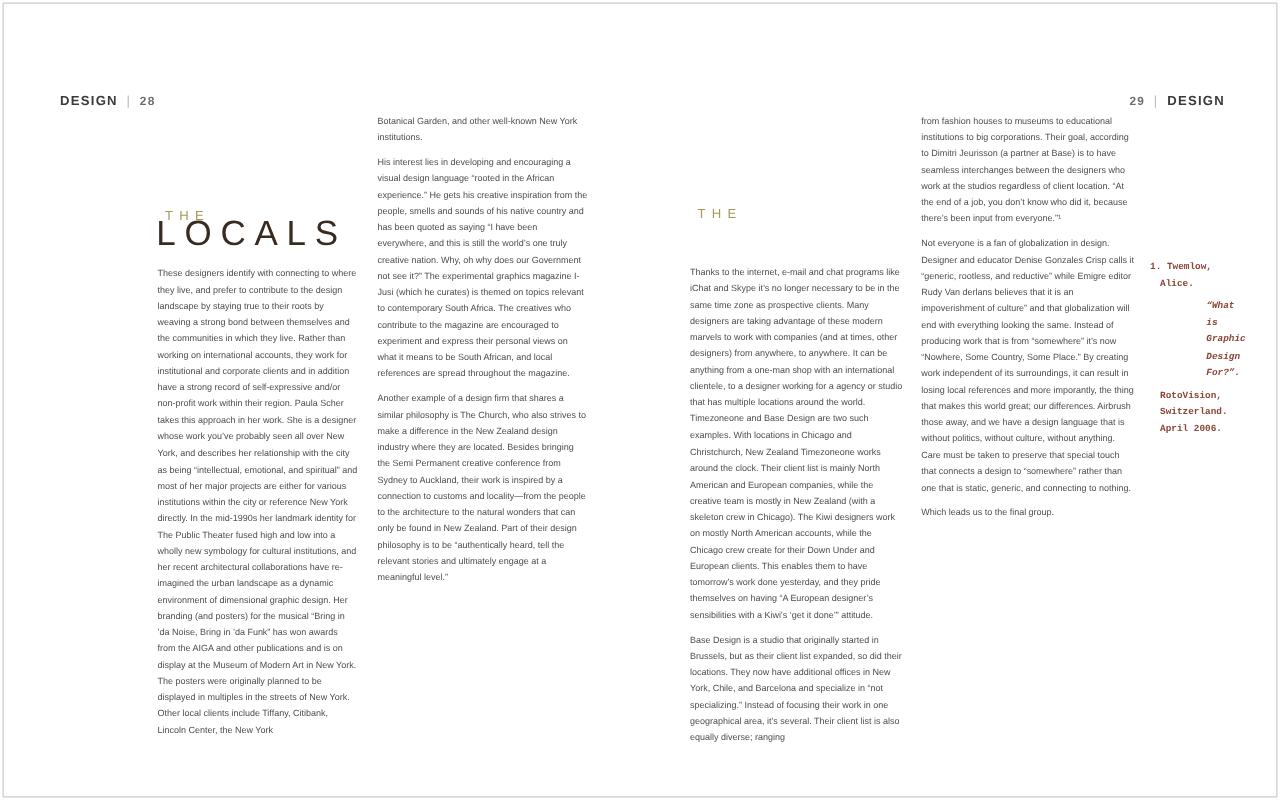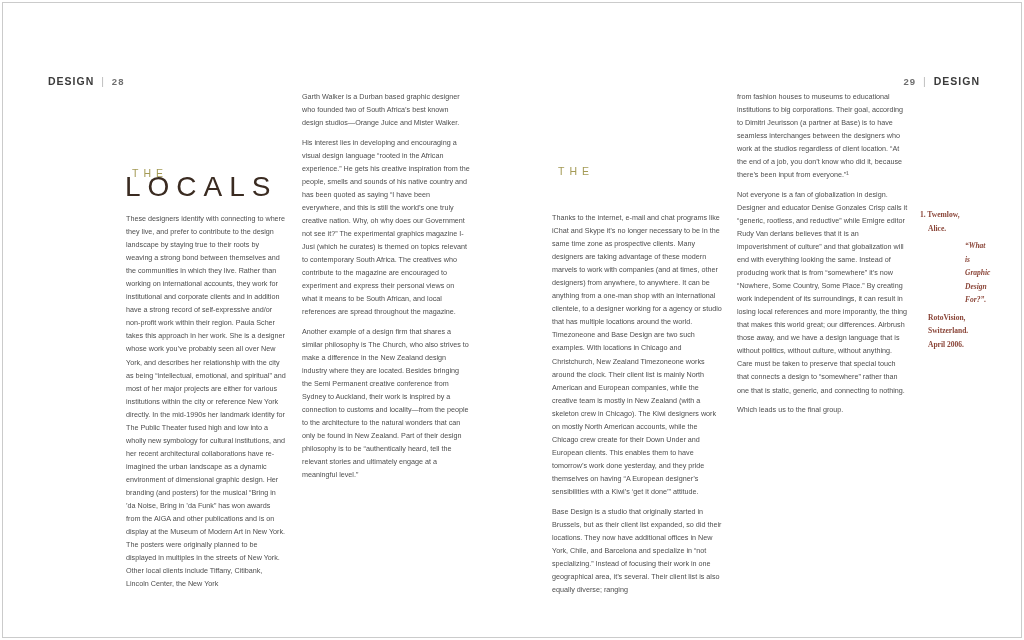--- a/index.html
+++ b/index.html
@@ -54,21 +54,21 @@
   .col-3 { left: 552px; top: 211px; width: 170px; }
   .col-4 { left: 737px; top: 90px;  width: 172px; }
   
   .footnote {
     position: absolute; left: 920px; top: 208px; width: 58px;
     font-family: "Liberation Serif", serif;
     font-size: 7.5px; line-height: 13.5px;
     color: #8a4538; font-weight: bold;
     padding-left: 0;
   }
-  .footnote .block { padding-left: 8px; margin-bottom: 4px; }
+  .footnote .block { padding-left: 8px; margin-bottom: 4px; font-family: Liberation Mono, monospace; }
   .footnote .cite  { text-indent: -8px; }
   .footnote .title { font-style: italic; margin-left: 37px; }
 </style>
 </head>
 <body>
 
 <div class="frame"></div>
 
 <div class="runhead runhead-left">
   <span class="t">DESIGN</span>
@@ -89,21 +89,21 @@
 
 <div class="section-heading heading-nomads">
   <div class="the">THE</div>
 </div>
 
 <div class="col col-1">
   <p>These designers identify with connecting to where they live, and prefer to contribute to the design landscape by staying true to their roots by weaving a strong bond between themselves and the communities in which they live. Rather than working on international accounts, they work for institutional and corporate clients and in addition have a strong record of self-expressive and/or non-profit work within their region. Paula Scher takes this approach in her work. She is a designer whose work you’ve probably seen all over New York, and describes her relationship with the city as being “intellectual, emotional, and spiritual” and most of her major projects are either for various institutions within the city or reference New York directly. In the mid-1990s her landmark identity for The Public Theater fused high and low into a wholly new symbology for cultural institutions, and her recent architectural collaborations have re-imagined the urban landscape as a dynamic environment of dimensional graphic design. Her branding (and posters) for the musical “Bring in ’da Noise, Bring in ’da Funk” has won awards from the AIGA and other publications and is on display at the Museum of Modern Art in New York. The posters were originally planned to be displayed in multiples in the streets of New York. Other local clients include Tiffany, Citibank, Lincoln Center, the New York</p>
 </div>
 
 <div class="col col-2">
-  <p>Garth Walker is a Durban based graphic designer who founded two of South Africa’s best known design studios—Orange Juice and Mister Walker.</p>
+  <p>Botanical Garden, and other well-known New York institutions.</p>
   <p>His interest lies in developing and encouraging a visual design language “rooted in the African experience.” He gets his creative inspiration from the people, smells and sounds of his native country and has been quoted as saying “I have been everywhere, and this is still the world’s one truly creative nation. Why, oh why does our Government not see it?” The experimental graphics magazine I-Jusi (which he curates) is themed on topics relevant to contemporary South Africa. The creatives who contribute to the magazine are encouraged to experiment and express their personal views on what it means to be South African, and local references are spread throughout the magazine.</p>
   <p>Another example of a design firm that shares a similar philosophy is The Church, who also strives to make a difference in the New Zealand design industry where they are located. Besides bringing the Semi Permanent creative conference from Sydney to Auckland, their work is inspired by a connection to customs and locality—from the people to the architecture to the natural wonders that can only be found in New Zealand. Part of their design philosophy is to be “authentically heard, tell the relevant stories and ultimately engage at a meaningful level.”</p>
 </div>
 
 <div class="col col-3">
   <p>Thanks to the internet, e-mail and chat programs like iChat and Skype it’s no longer necessary to be in the same time zone as prospective clients. Many designers are taking advantage of these modern marvels to work with companies (and at times, other designers) from anywhere, to anywhere. It can be anything from a one-man shop with an international clientele, to a designer working for a agency or studio that has multiple locations around the world. Timezoneone and Base Design are two such examples. With locations in Chicago and Christchurch, New Zealand Timezoneone works around the clock. Their client list is mainly North American and European companies, while the creative team is mostly in New Zealand (with a skeleton crew in Chicago). The Kiwi designers work on mostly North American accounts, while the Chicago crew create for their Down Under and European clients. This enables them to have tomorrow’s work done yesterday, and they pride themselves on having “A European designer’s sensibilities with a Kiwi’s ‘get it done’” attitude.</p>
   <p>Base Design is a studio that originally started in Brussels, but as their client list expanded, so did their locations. They now have additional offices in New York, Chile, and Barcelona and specialize in “not specializing.” Instead of focusing their work in one geographical area, it’s several. Their client list is also equally diverse; ranging</p>
 </div>
 
 <div class="col col-4">

